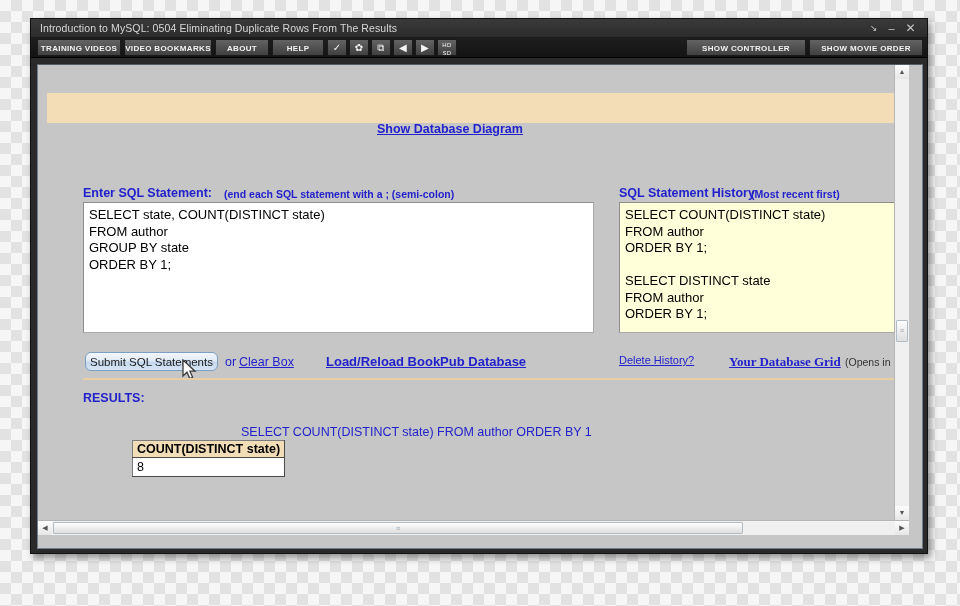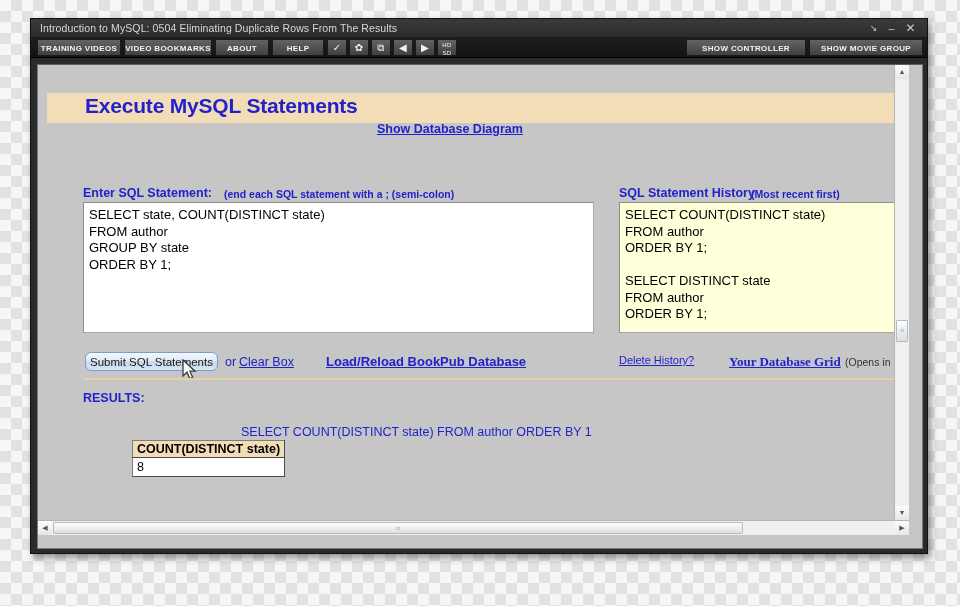--- a/index.html
+++ b/index.html
@@ -324,28 +324,27 @@
     <div class="tb-btn tb-icon" style="left:340px;">⧉</div>
     <div class="tb-btn tb-icon" style="left:362px;">◀</div>
     <div class="tb-btn tb-icon" style="left:384px;">▶</div>
 
     <div class="tb-btn tb-icon" id="tb-hdsd" style="left:406px;">
       <span>HD</span>
       <span>SD</span>
     </div>
 
     <div class="tb-btn" style="right:121px;width:120px;">SHOW CONTROLLER</div>
-    <div class="tb-btn" style="right:4px;width:114px;">SHOW MOVIE GROUP</div>
+    <div class="tb-btn" style="right:4px;width:114px;">SHOW MOVIE ORDER</div>
   </div>
 
   <div id="content-frame">
     <div id="page">
 
       <div id="heading-band">
-        <div id="page-title">Execute MySQL Statements</div>
         <div id="show-diagram-link">Show Database Diagram</div>
       </div>
 
       <div id="enter-sql-label" class="lbl-strong">Enter SQL Statement:</div>
       <div id="enter-sql-note" class="lbl-note">(end each SQL statement with a ; (semi-colon)</div>
       <div id="history-label" class="lbl-strong">SQL Statement History</div>
       <div id="history-note" class="lbl-note">(Most recent first)</div>
 
       <div id="sql-input-box">SELECT state, COUNT(DISTINCT state)
 FROM author

